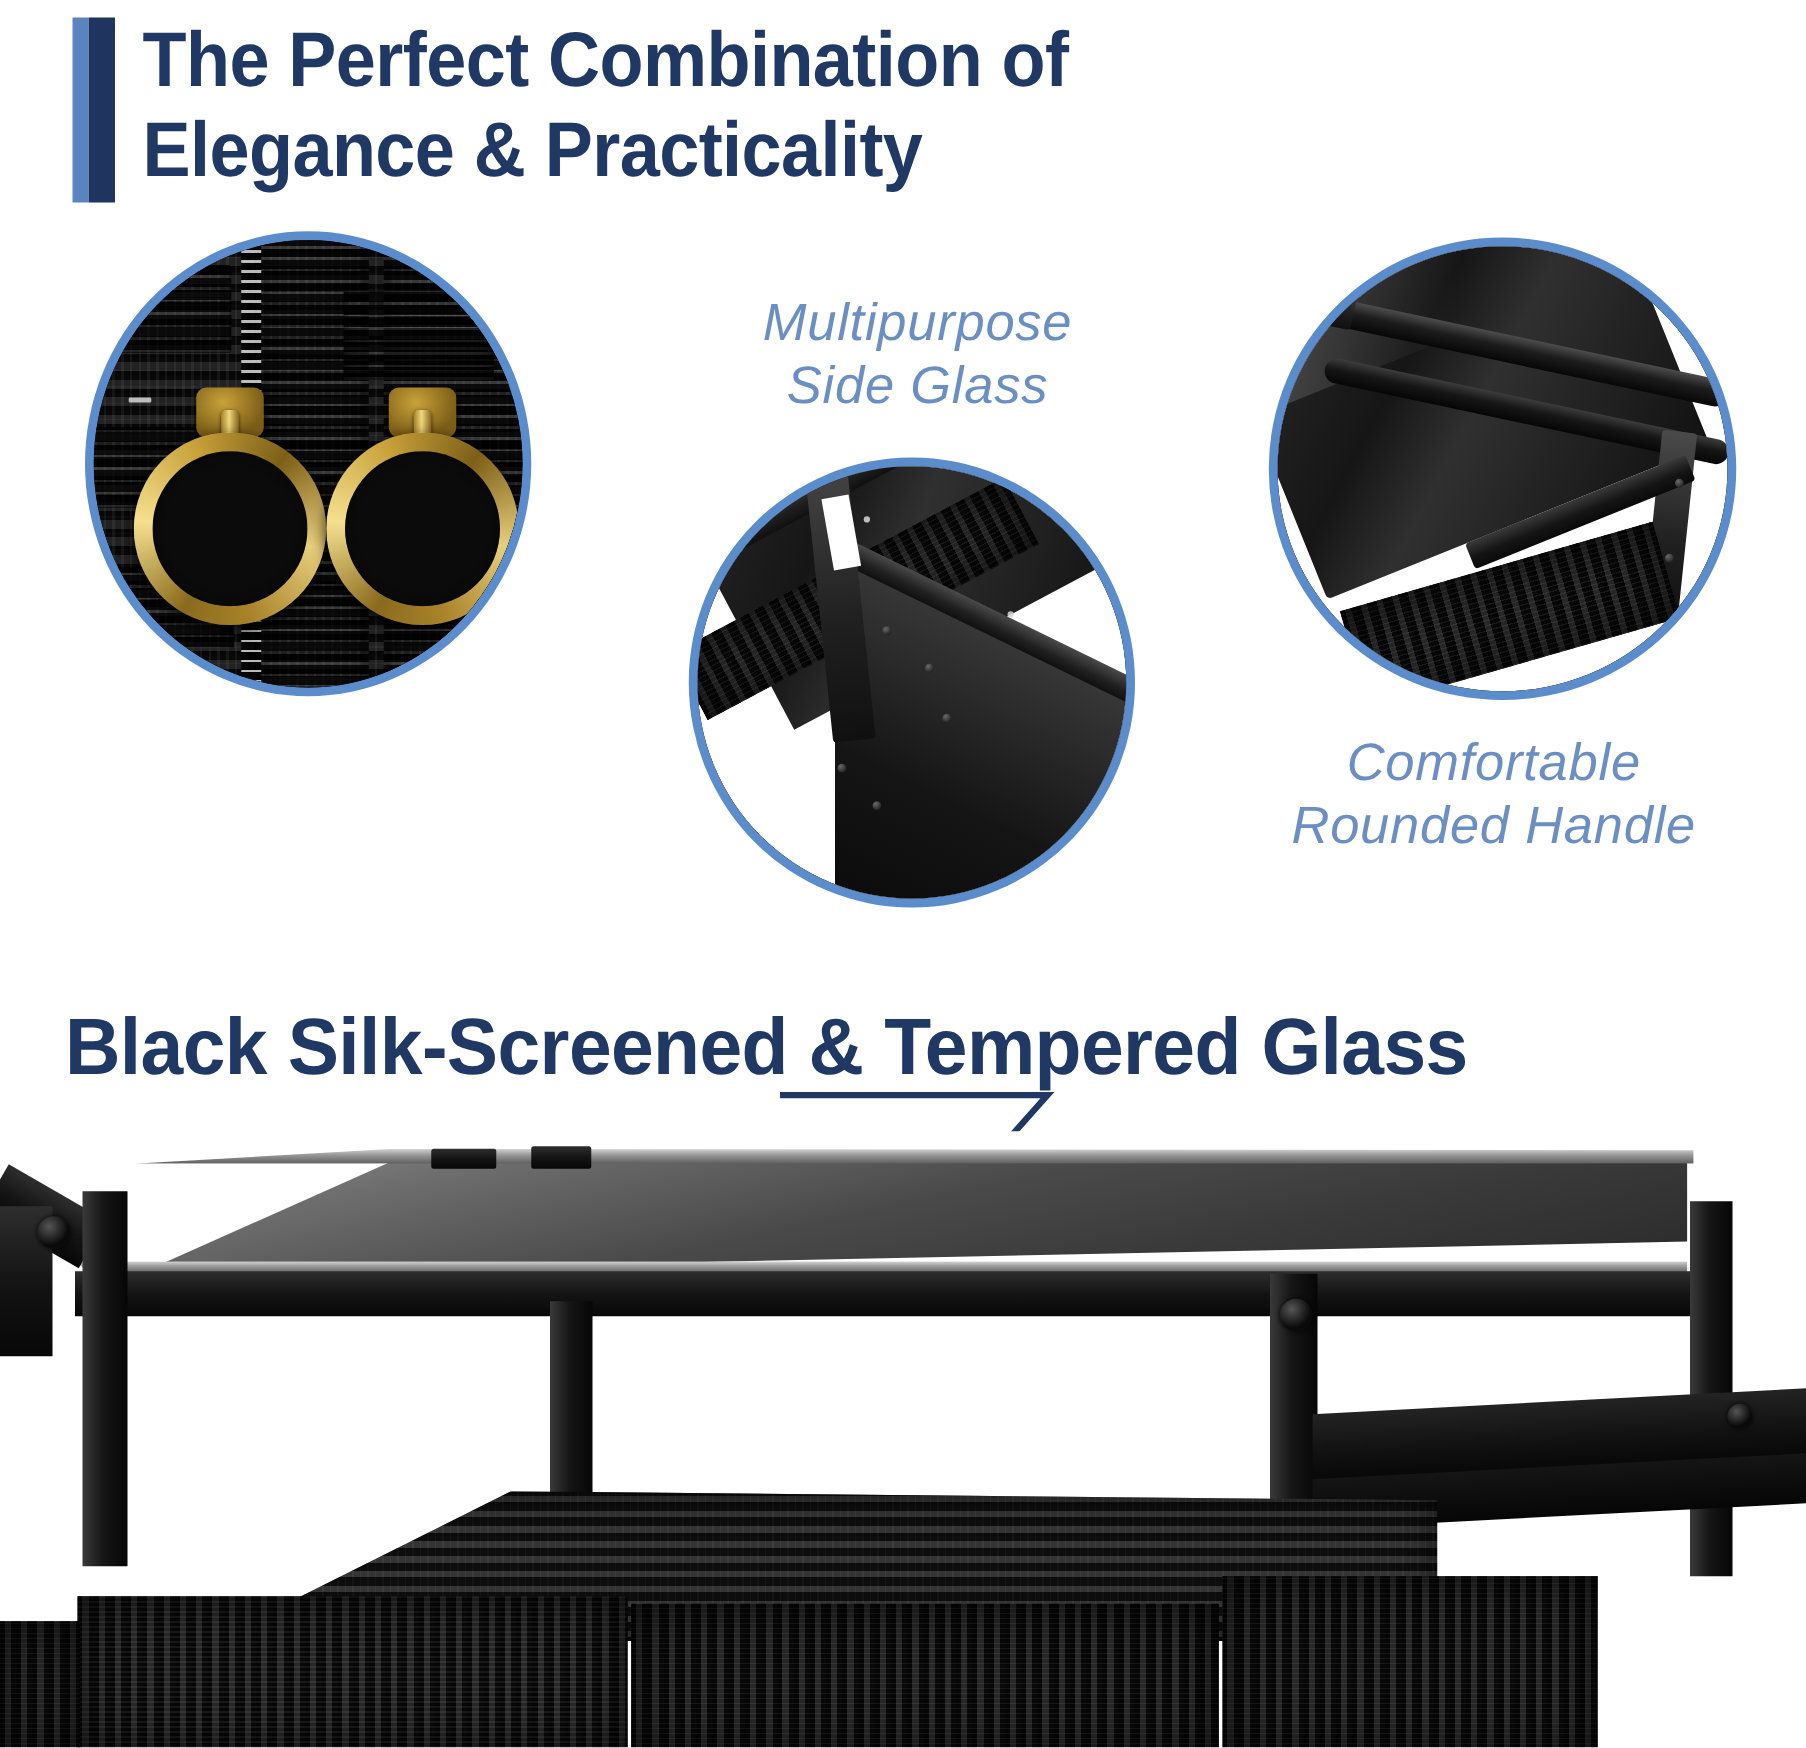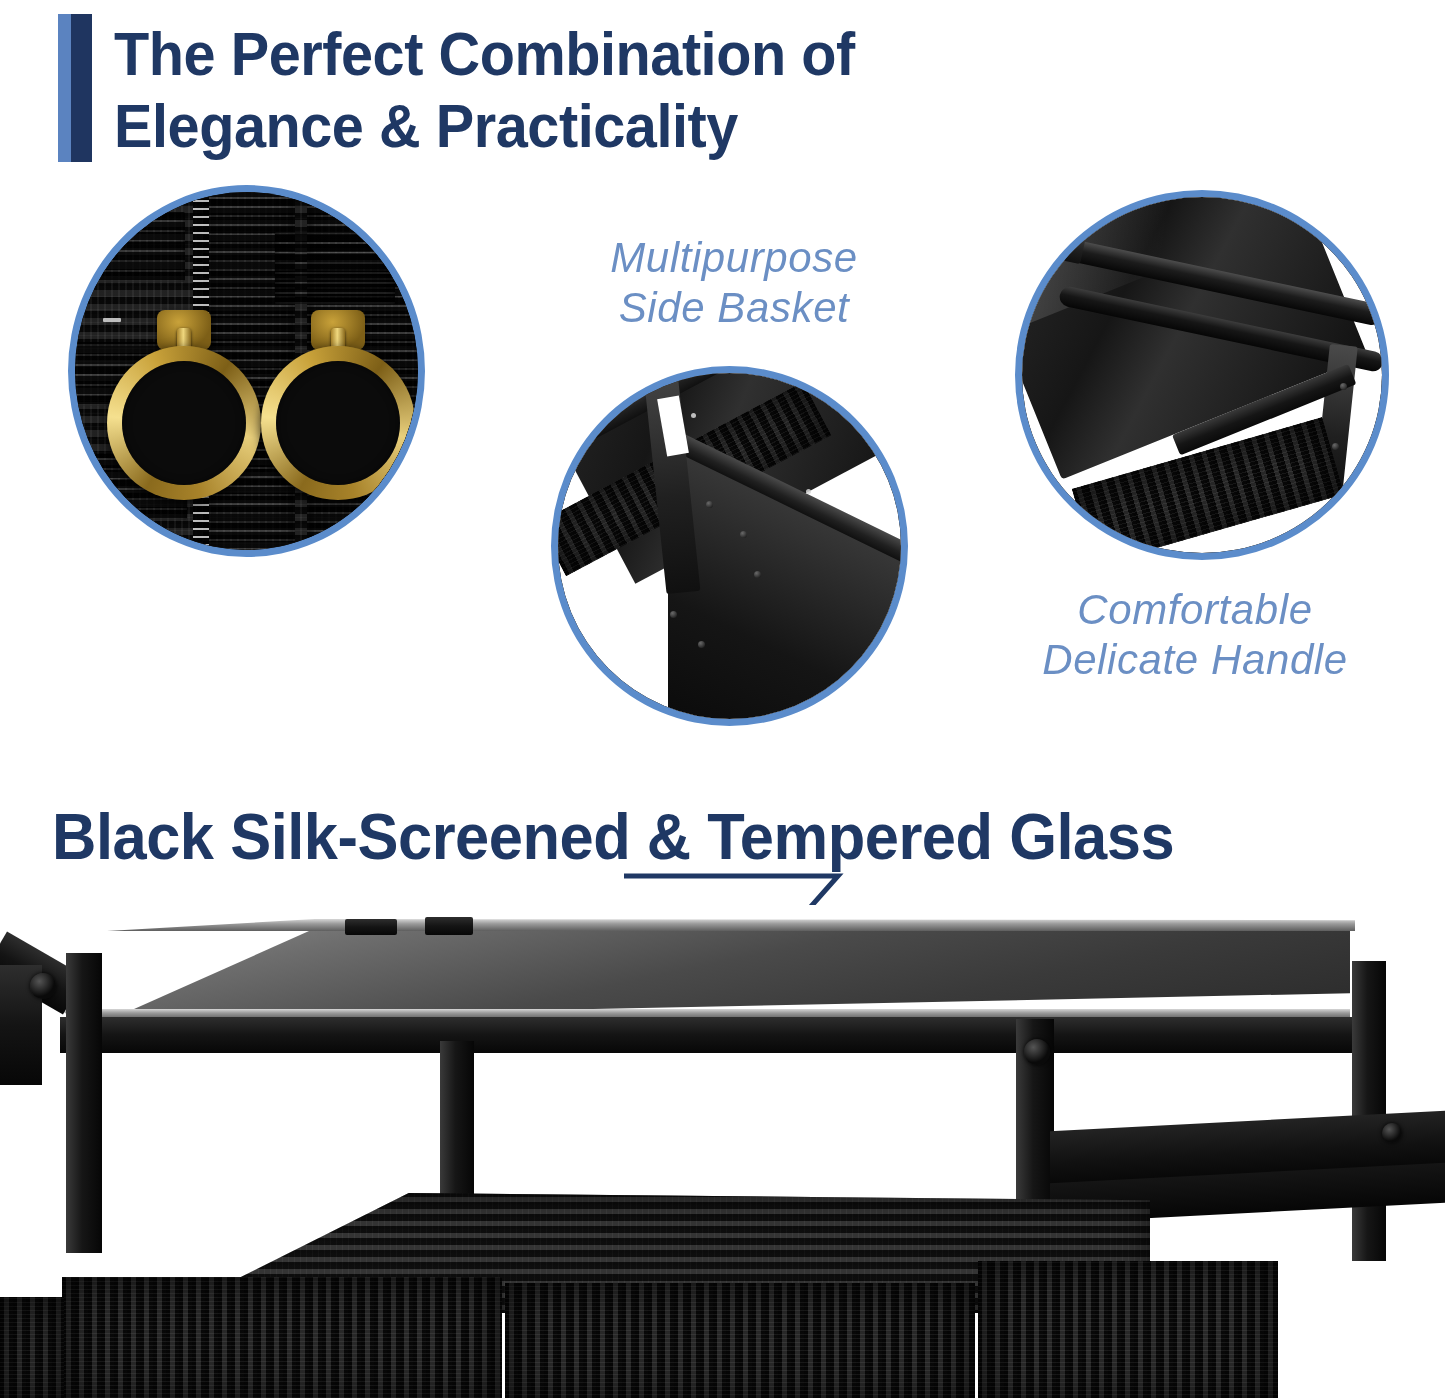--- a/index.html
+++ b/index.html
@@ -5,21 +5,21 @@
   html,body{margin:0;padding:0;}
   body{
     width:1445px;height:1398px;
     background:#ffffff;
     font-family:"Liberation Sans", sans-serif;
     overflow:hidden;position:relative;
   }
   .stage{position:relative;width:1445px;height:1398px;overflow:hidden;background:#fff;}
 
   
-  .headline-block{position:absolute;left:58px;top:8px;width:1150px;display:flex;align-items:flex-end;}
+  .headline-block{position:absolute;left:58px;top:8px;width:1150px;display:flex;align-items:center;}
   .accent-bar{width:34px;height:148px;flex:0 0 34px;display:flex;margin-top:6px;}
   .accent-bar .s1{width:13px;height:100%;background:#5b83c0;}
   .accent-bar .s2{width:21px;height:100%;background:#1f3560;}
   .headline-text{margin-left:22px;}
   .headline-text .ln{
     color:#1f3864;
     font-family:"Liberation Sans","DejaVu Sans",sans-serif;
     font-weight:bold;
     font-size:62px;
     line-height:72px;
@@ -202,21 +202,21 @@
       <div class="ring-pull" style="left:178px;top:118px;width:170px;height:200px;">
         <div class="plate"></div>
         <div class="stem"></div>
         <div class="ring"></div>
       </div>
     </div>
   </div>
 
 
   <div class="caption" style="left:540px;top:233px;width:388px;">Multipurpose
-Side Basket</div>
+Side Glass</div>
 
   <div class="circle" style="left:551px;top:366px;width:357px;height:360px;">
     <div class="circle-inner" style="background:#ffffff;">
 
       <div class="glasspane" style="left:-40px;top:-10px;width:330px;height:250px;transform:rotate(-28deg);transform-origin:left top;"></div>
       <div class="glare" style="left:-30px;top:0px;width:300px;height:60px;transform:rotate(-28deg);transform-origin:left top;"></div>
 
       <div class="metal-lite" style="left:-30px;top:72px;width:420px;height:26px;transform:rotate(-28deg);transform-origin:left top;"></div>
 
       <div class="weave-panel" style="left:-20px;top:150px;width:300px;height:60px;transform:rotate(-28deg);transform-origin:left top;"></div>
@@ -252,21 +252,21 @@
       <div class="metal-lite" style="left:300px;top:148px;width:28px;height:150px;transform:rotate(6deg);"></div>
       <div class="metal" style="left:150px;top:238px;width:190px;height:22px;transform:rotate(-22deg);transform-origin:left top;"></div>
 
       <div class="weave-panel" style="left:50px;top:292px;width:260px;height:80px;transform:rotate(-16deg);transform-origin:left top;"></div>
       <div class="rivet" style="left:318px;top:186px;"></div>
       <div class="rivet" style="left:310px;top:246px;"></div>
     </div>
   </div>
 
   <div class="caption" style="left:975px;top:585px;width:440px;">Comfortable
-Delicate Handle</div>
+Rounded Handle</div>
 
   <div class="headline2">Black Silk-Screened &amp; Tempered Glass</div>
 
   <svg class="leader" viewBox="0 0 280 120">
     <polyline points="4,8 218,8 140,96" fill="none" stroke="#1f3864" stroke-width="5"></polyline>
   </svg>
   <div class="callout-dot"></div>
 
   <div class="photo">
 

